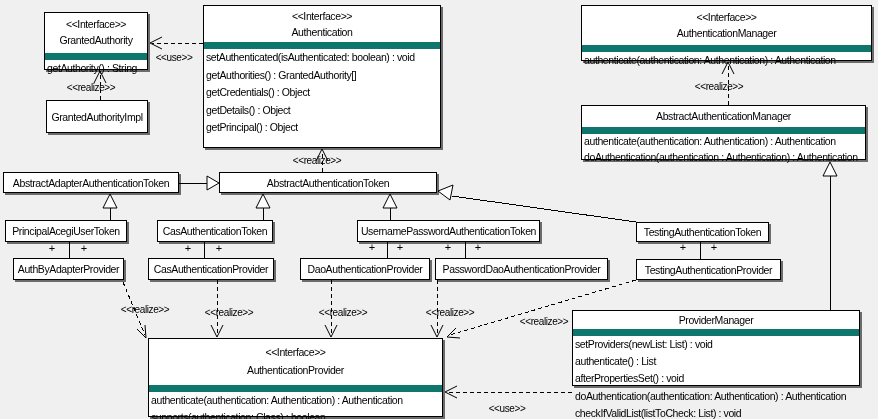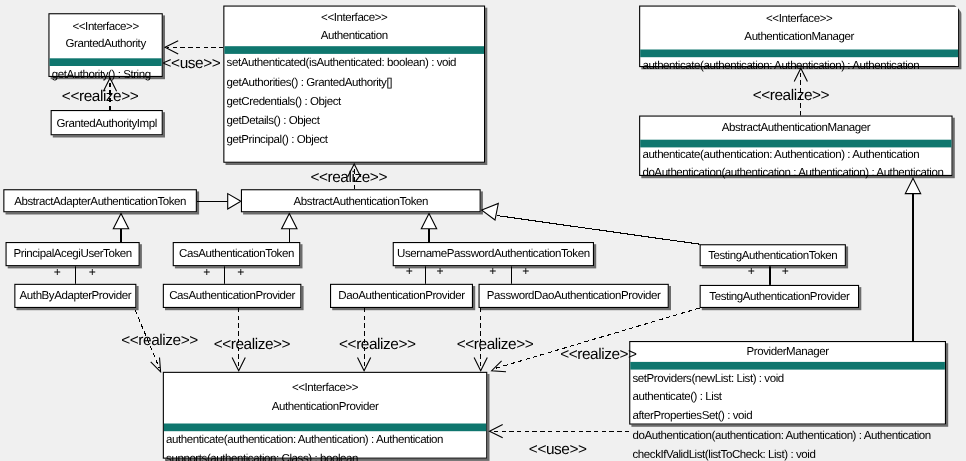--- a/index.html
+++ b/index.html
@@ -1,27 +1,27 @@
 <!DOCTYPE html>
 <html><head>
 <meta charset="utf-8">
 <style>
   html,body{margin:0;padding:0;background:#f0f0f0;}
   #canvas{position:relative;width:878px;height:419px;background:#f0f0f0;overflow:hidden;
-          font-family:"Liberation Sans","DejaVu Sans",sans-serif;color:#000;border-radius:25px;}
+          font-family:"Liberation Sans","DejaVu Sans",sans-serif;color:#000;}
   svg.wires{position:absolute;left:0;top:0;z-index:1;}
   .cls{position:absolute;z-index:2;background:#fff;border:1px solid #000;
        box-shadow:2px 2px 0 rgba(0,0,0,0.55);font-size:10.5px;letter-spacing:-0.4px;box-sizing:border-box;}
   .hd{text-align:center;overflow:hidden;}
   .hd .st,.hd .nm{line-height:16px;white-space:nowrap;}
   .one{display:flex;align-items:center;justify-content:center;white-space:nowrap;overflow:hidden;}
   .mt{border-top:7px solid #0f766e;overflow:hidden;}
   .m{padding-left:2px;white-space:nowrap;overflow:hidden;}
   .it{}
-  .lbl{position:absolute;z-index:3;font-size:14px;letter-spacing:-0.4px;white-space:nowrap;
+  .lbl{position:absolute;z-index:3;font-size:10px;letter-spacing:-0.4px;white-space:nowrap;
        transform:translate(-50%,-50%);}
   .plus{position:absolute;z-index:3;font-size:11px;transform:translate(-50%,-50%);line-height:10px;}
 </style>
 </head>
 <body>
 
 <div id="canvas">
 
   <svg class="wires" width="878" height="419">
     <g stroke="#000" stroke-width="1" fill="none" shape-rendering="crispEdges">
@@ -102,21 +102,21 @@
   <div class="cls" style="left:581px;top:5px;width:291px;height:56px">
     <div class="hd" style="height:36px;padding-top:3px">
       <div class="st">&lt;&lt;Interface&gt;&gt;</div>
       <div class="nm">AuthenticationManager</div>
     </div>
     <div class="mt" style="line-height:16px">
       <div class="m">authenticate(authentication: Authentication) : Authentication</div>
     </div>
   </div>
 
-  <div class="cls one" style="left:46px;top:100px;width:102px;height:23px">
+  <div class="cls one" style="left:46px;top:100px;width:102px;height:33px">
     <span>GrantedAuthorityImpl</span>
   </div>
 
   <div class="cls" style="left:581px;top:105px;width:285px;height:55px">
     <div class="hd" style="height:21px">
       <div class="nm it" style="line-height:21px">AbstractAuthenticationManager</div>
     </div>
     <div class="mt" style="line-height:15.5px">
       <div class="m">authenticate(authentication: Authentication) : Authentication</div>
       <div class="m it">doAuthentication(authentication : Authentication) : Authentication</div>

